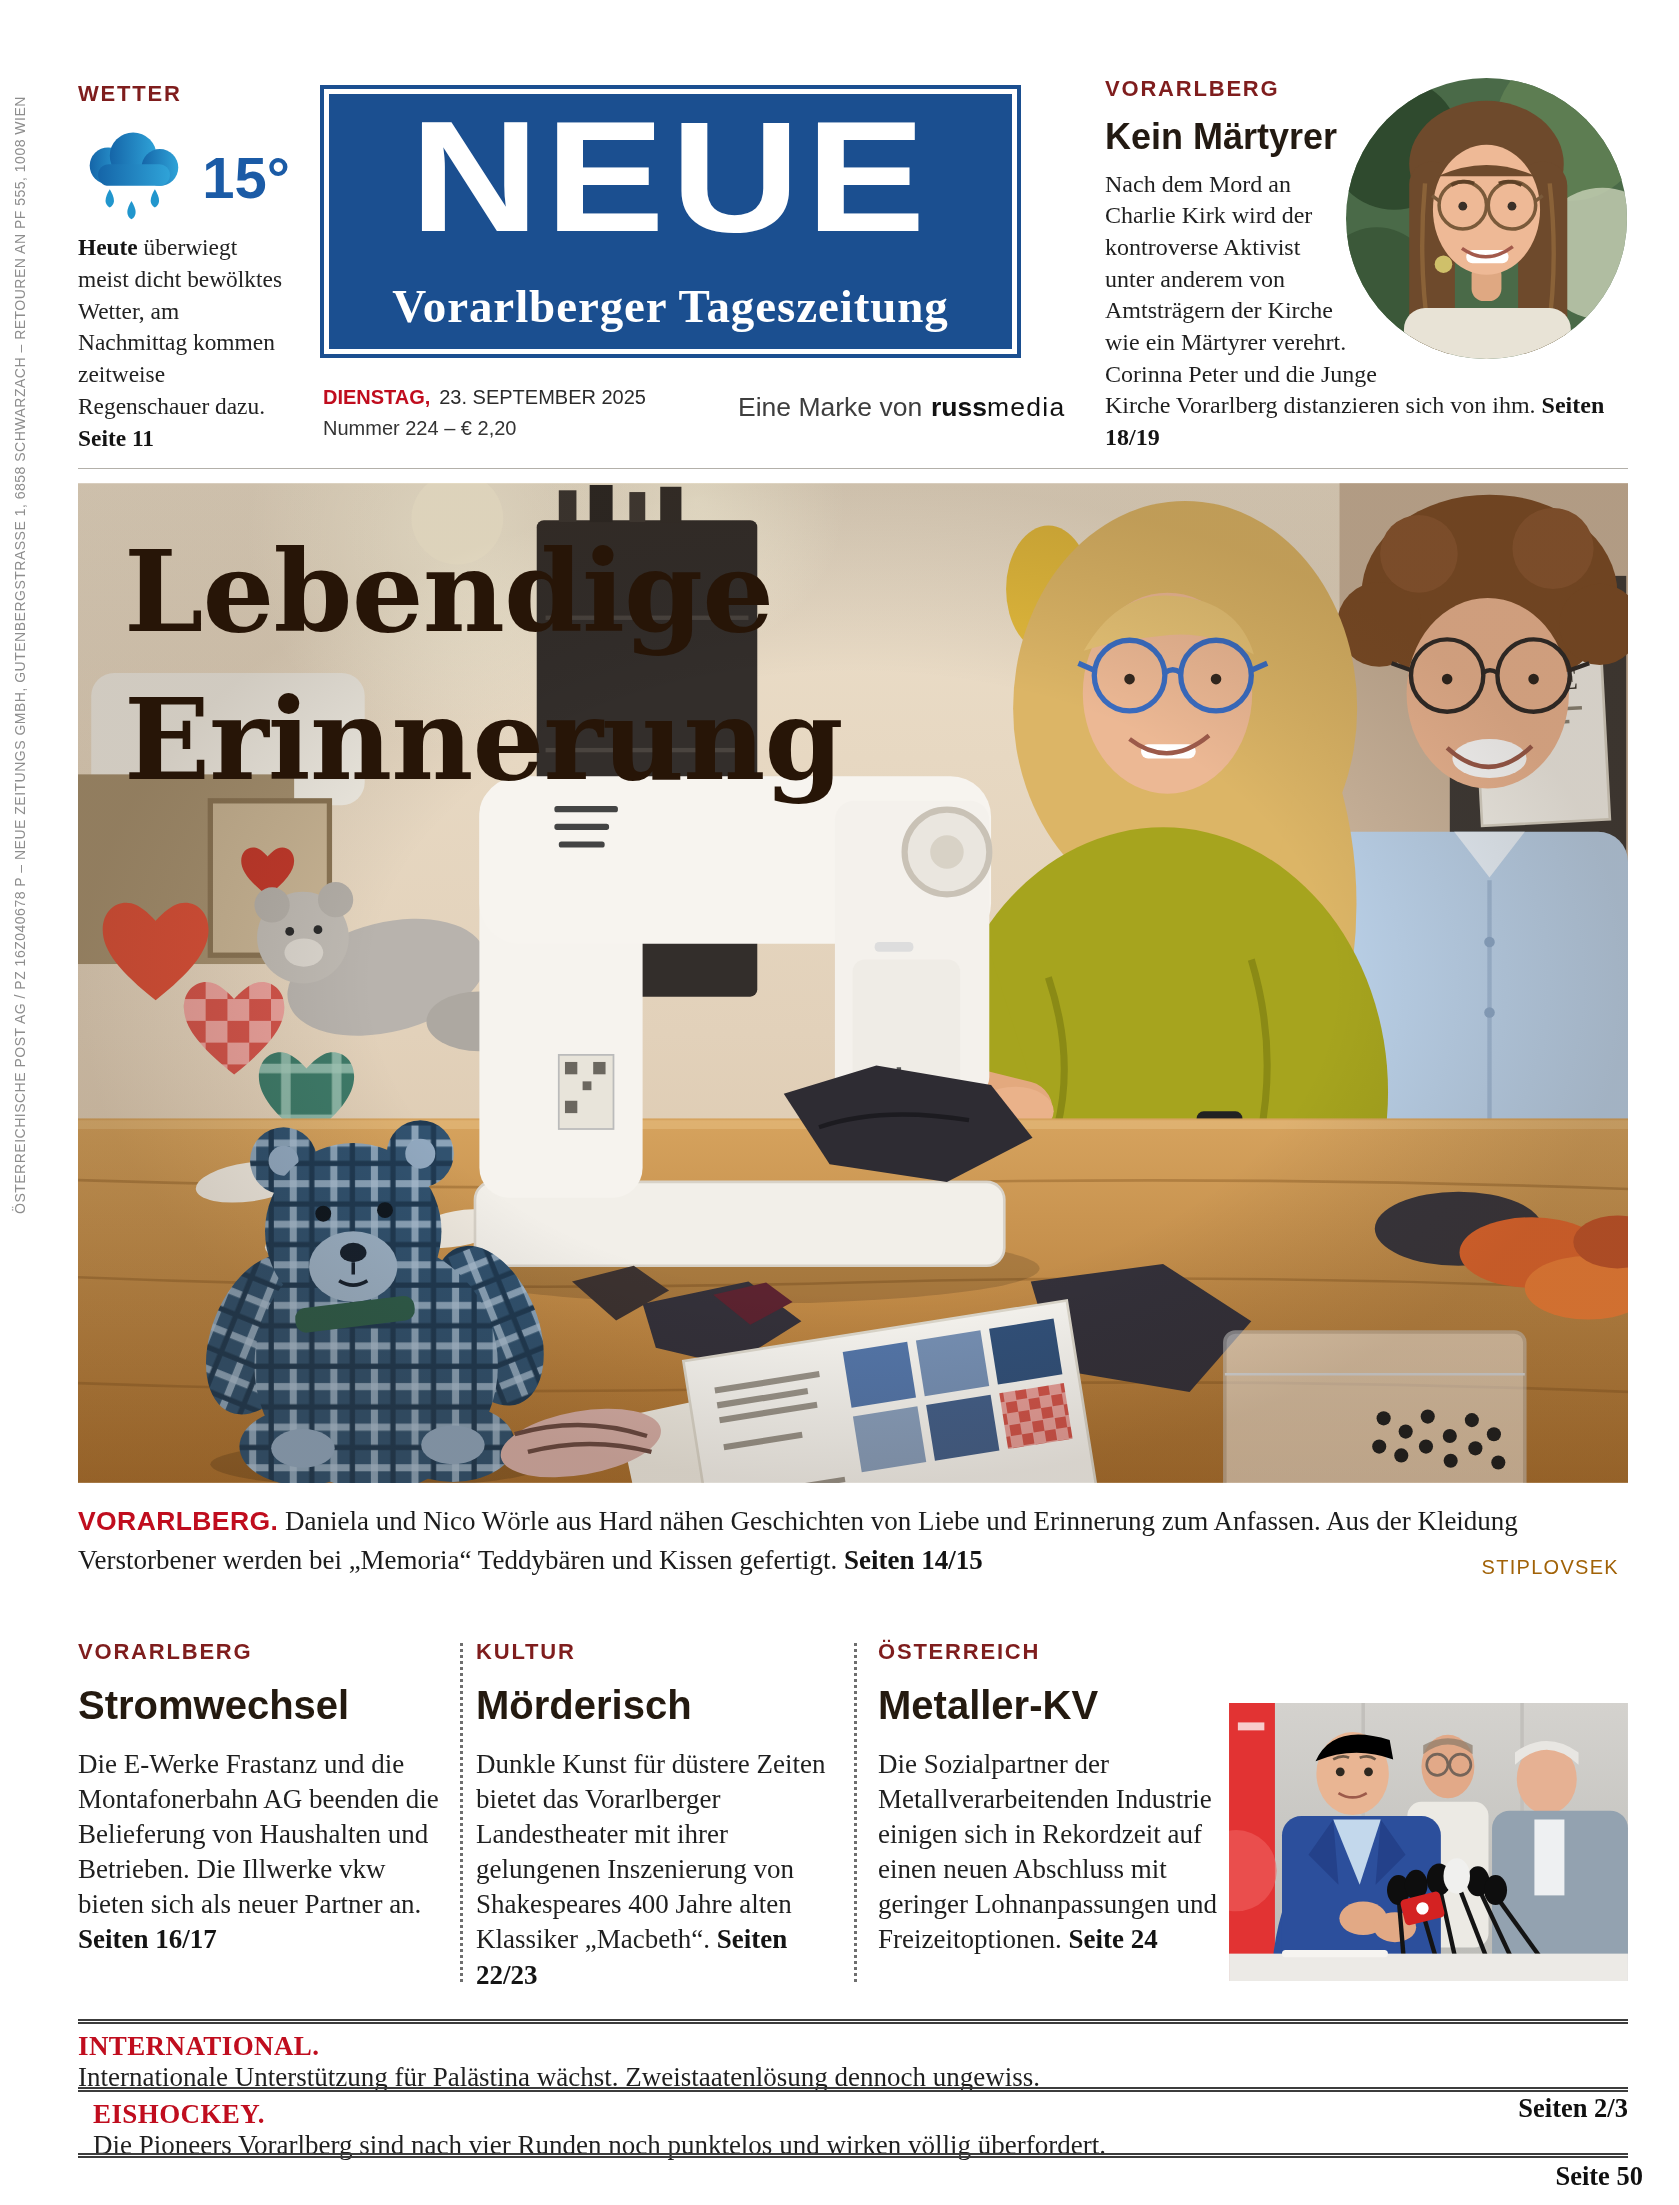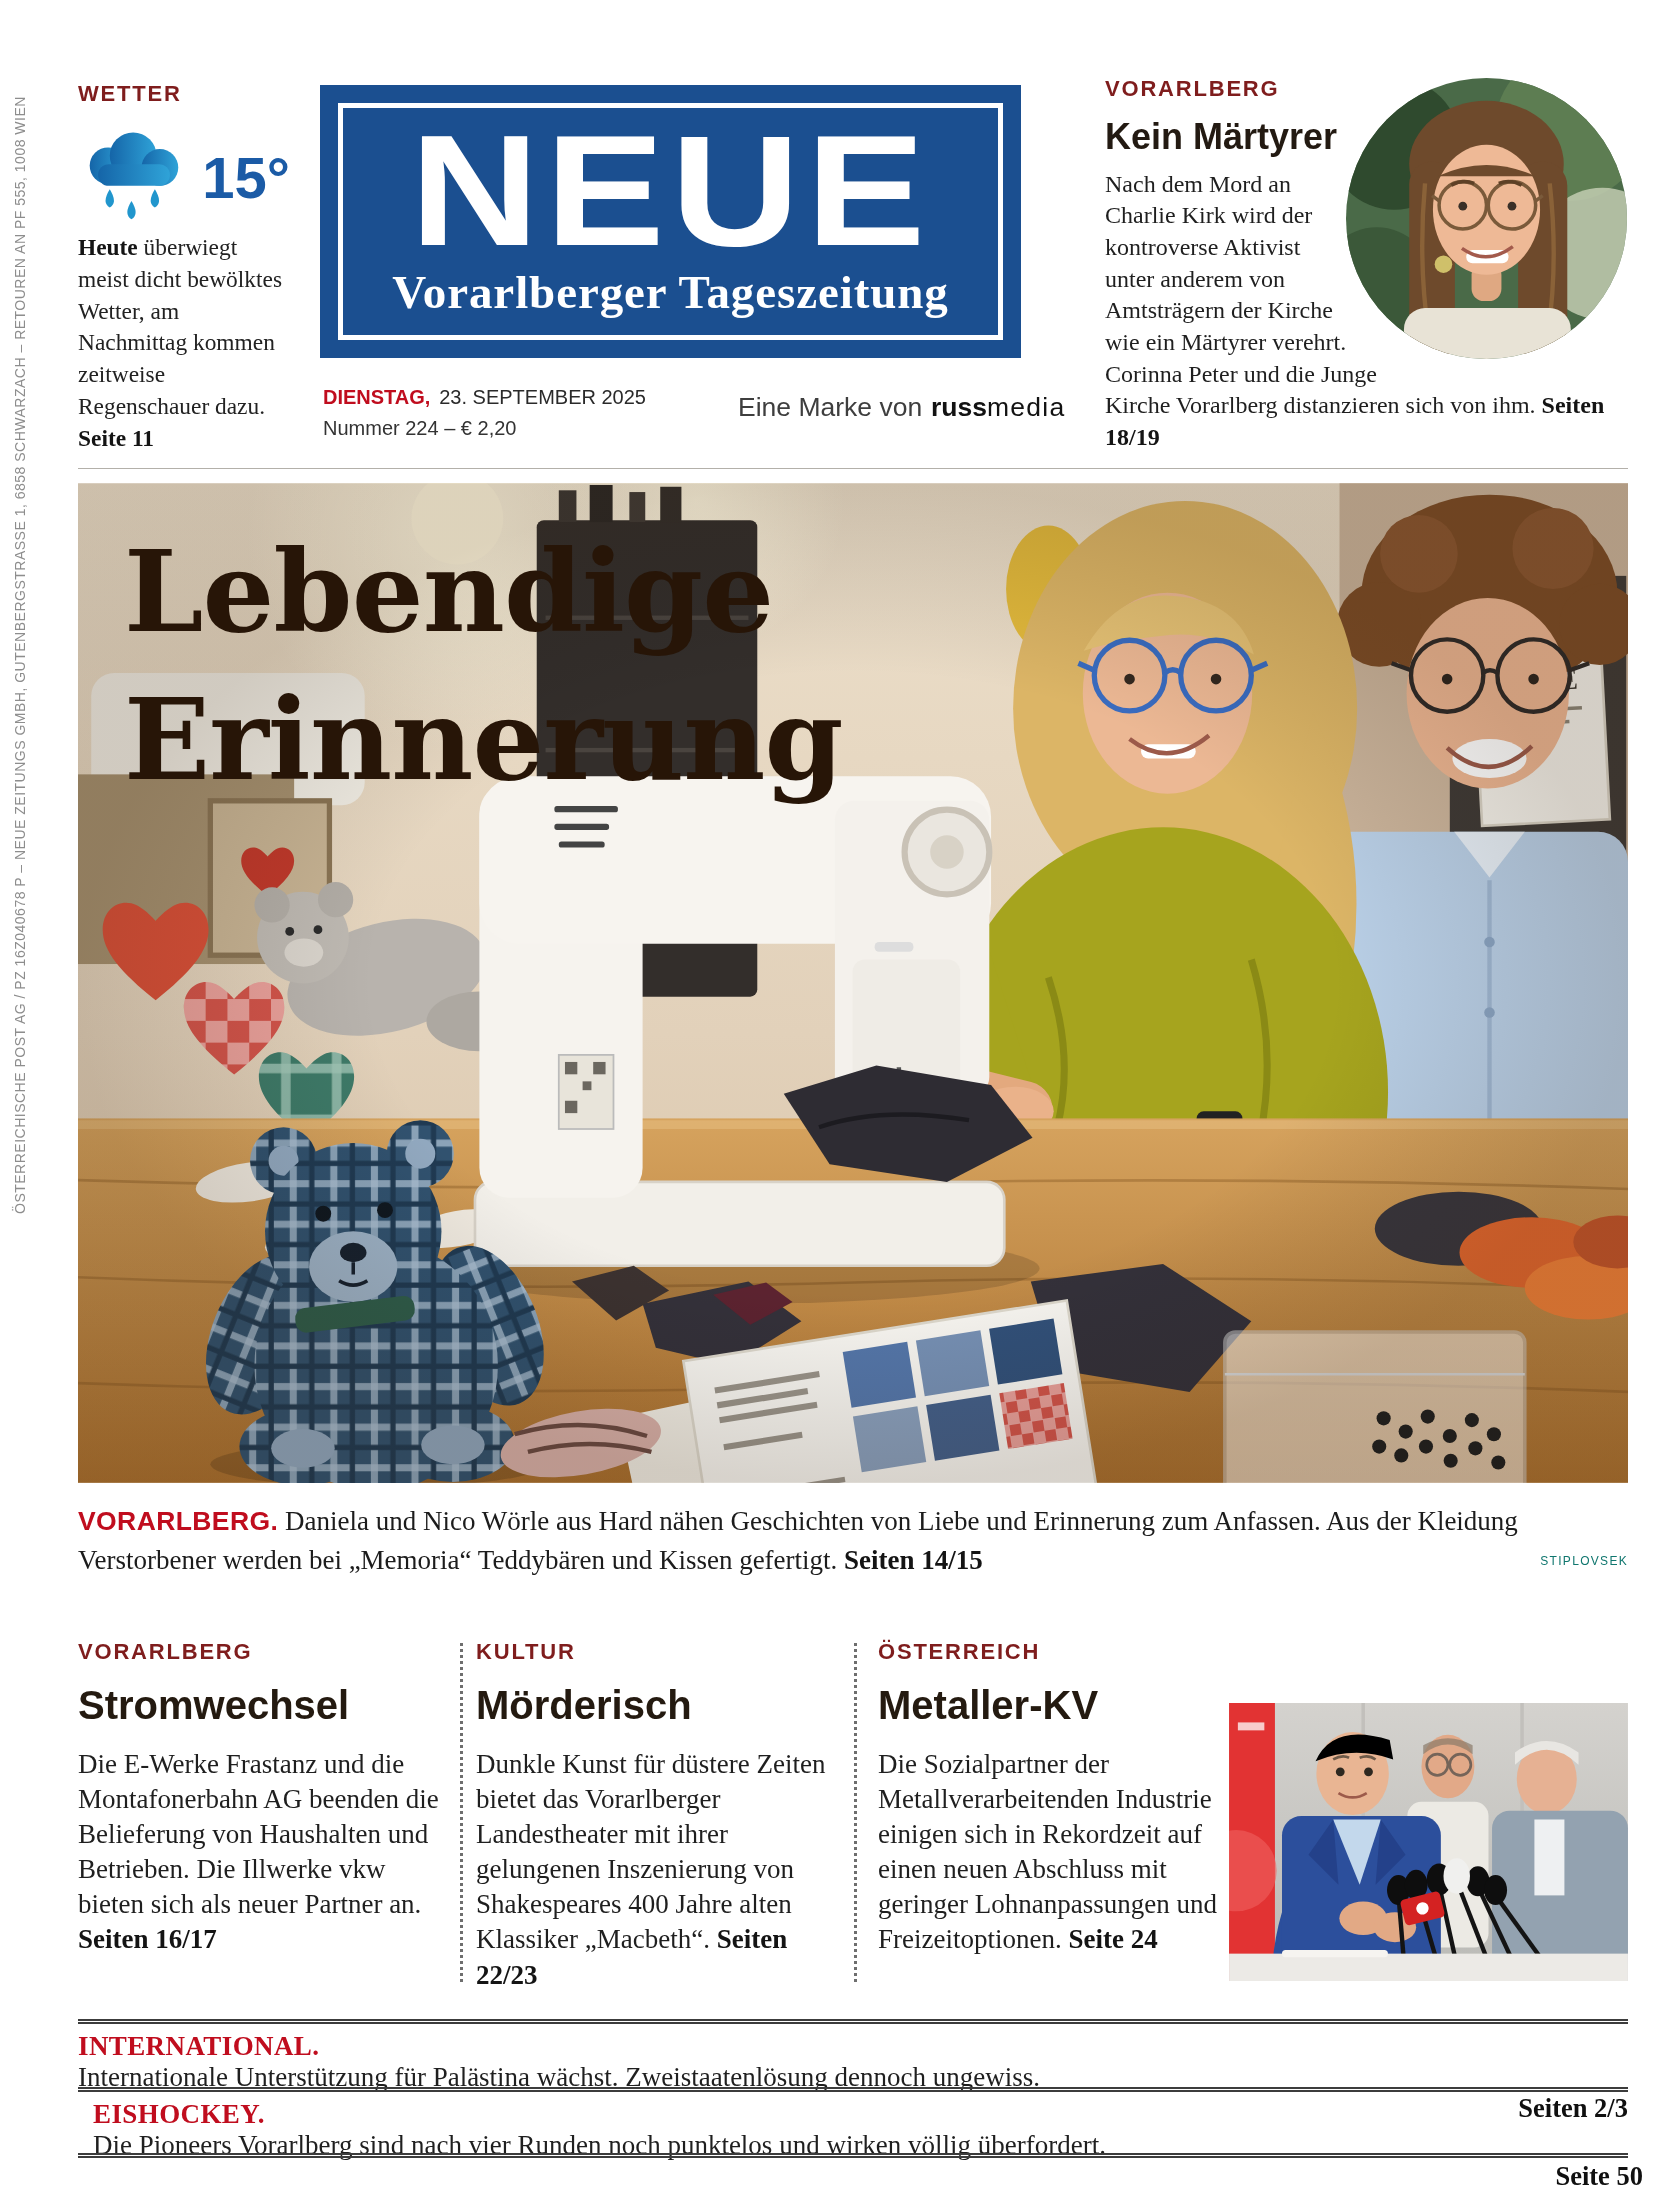--- a/index.html
+++ b/index.html
@@ -12,21 +12,21 @@
   
   .kicker{font-family:"Liberation Sans",sans-serif;font-weight:bold;color:#7f1d1d;
           font-size:22px;letter-spacing:1.8px;}
   
   #weather{left:78px;top:81px;width:212px;}
   #weather .wrow{display:flex;align-items:center;gap:14px;margin-top:21px;}
   #weather .temp{font-family:"Liberation Sans",sans-serif;font-weight:bold;font-size:58px;color:#1b5ba6;}
   #weather p{margin:5px 0 0;font-size:23.4px;line-height:1.36;color:#222;}
   .bold-ink{font-weight:bold;color:#141414;}
   
-  #logo{left:320px;top:85px;width:701px;height:273px;background:#1b4f90;box-sizing:border-box;padding:18px;}
+  #logo{left:320px;top:85px;width:701px;height:273px;background:#1b4f90;box-sizing:border-box;padding:4px;}
   #logo .inner{height:100%;box-sizing:border-box;border:5.3px solid #fff;display:flex;flex-direction:column;
                align-items:center;justify-content:space-between;padding:14px 0 16px;}
   #logo .neue{font-family:"Liberation Sans",sans-serif;font-weight:bold;font-size:157px;line-height:.88;
               color:#fff;letter-spacing:5.3px;transform:scaleX(1.14);}
   #logo .sub{font-family:"Liberation Serif",serif;font-weight:bold;font-size:47px;color:#fff;letter-spacing:0.9px;}
   
   #dateline{left:323px;top:386px;font-family:"Liberation Sans",sans-serif;font-size:20px;color:#2a2a2a;}
   #dateline .day{color:#c00d1e;font-weight:bold;margin-right:8.8px;}
   #dateline .issue{display:block;margin-top:8px;color:#333;}
   #brand{left:738px;top:392px;font-family:"Liberation Sans",sans-serif;font-size:26.5px;color:#3e3e3e;}
@@ -39,22 +39,22 @@
   #topstory h2{font-family:"Liberation Sans",sans-serif;font-weight:800;font-size:36px;color:#231a12;margin:14px 0 10.6px;}
   #topstory p{font-size:24px;line-height:1.32;margin:0;color:#1f1f1f;}
   #rule-top{left:78px;top:468px;width:1550px;border-top:1.8px solid #b3b0aa;}
   
   #mainphoto{left:78px;top:483px;width:1550px;height:1000px;overflow:hidden;}
   #headline{position:absolute;left:46px;top:35px;font-family:"DejaVu Serif",serif;font-weight:bold;
             font-size:113px;line-height:1.31;color:#271507;letter-spacing:-0.9px;}
   
   #caption{left:78px;top:1502px;width:1550px;font-size:27px;line-height:1.42;color:#1c1c1c;}
   #caption .ck{font-family:"Liberation Sans",sans-serif;font-weight:bold;color:#c00d1e;font-size:26.5px;letter-spacing:0.4px;}
-  #caption .credit{position:absolute;right:0;top:51px;font-family:"Liberation Sans",sans-serif;
-                   font-size:12px;color:#0f766e;letter-spacing:1.3px;}
+  #caption .credit{position:absolute;right:9px;top:51px;font-family:"Liberation Sans",sans-serif;
+                   font-size:20px;color:#a16207;letter-spacing:1.3px;}
   
   .col{position:absolute;top:1639px;}
   #col1{left:78px;width:365px;}
   #col2{left:476px;width:363px;}
   #col3{left:878px;width:346px;}
   .col h3{font-family:"Liberation Sans",sans-serif;font-weight:800;font-size:40px;color:#241a10;margin:17.6px 0 0;}
   .col p{font-size:27px;line-height:1.3;margin:19.4px 0 0;color:#1f1f1f;}
   .vdiv{position:absolute;top:1643px;height:339px;border-left:3.5px dotted #6e6e6e;}
   #vdiv1{left:460px;} #vdiv2{left:854px;}
   #colphoto{left:1229px;top:1703px;width:399px;height:278px;overflow:hidden;}

